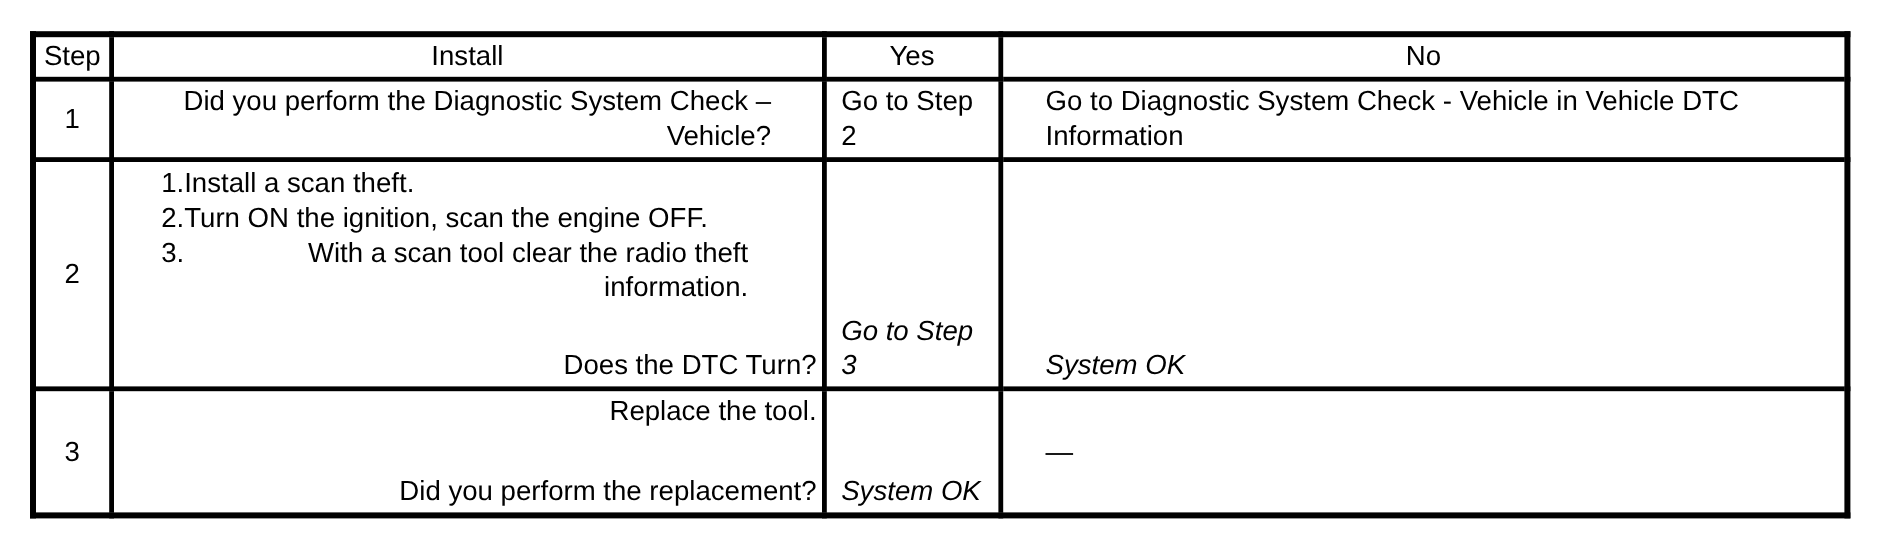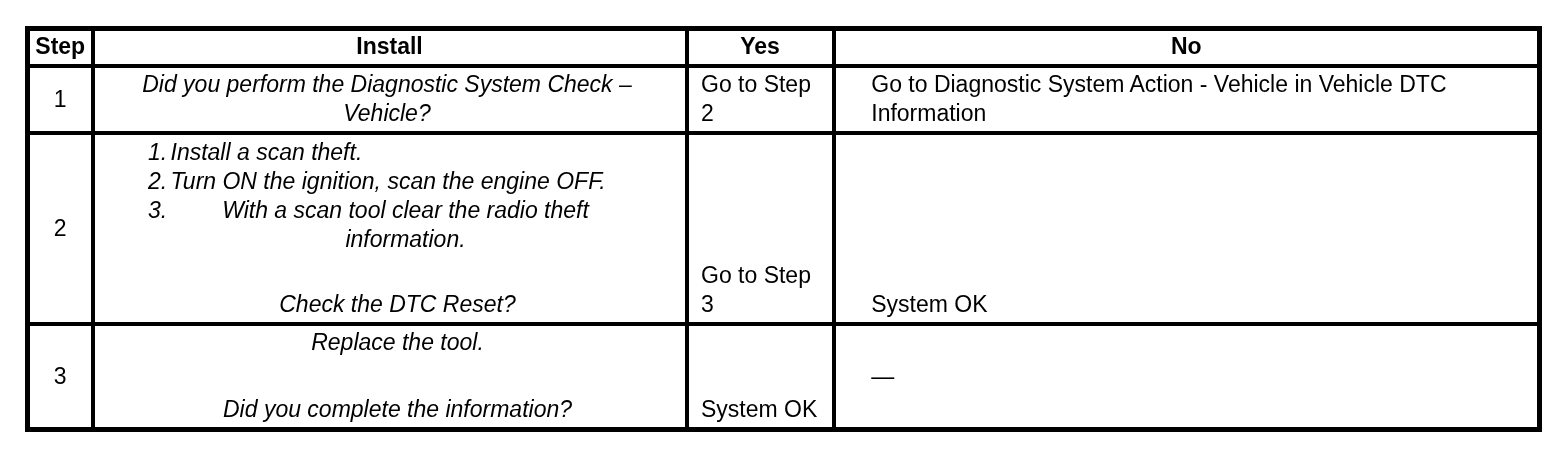--- a/index.html
+++ b/index.html
@@ -22,21 +22,21 @@
     border: 5px solid #000;
     font-size: 23px;
     line-height: 29px;
   }
   th, td {
     border: 4px solid #000;
     padding: 0;
     overflow: hidden;
   }
   th {
-    font-weight: bold;
+    font-weight: normal;
     text-align: center;
     vertical-align: middle;
     height: 37px;
     padding: 1px 2px 3px 2px;
   }
   
   col.c-step   { width: 65px; }
   col.c-action { width: 594px; }
   col.c-yes    { width: 147px; }
   col.c-no     { width: 706px; }
@@ -44,44 +44,43 @@
   tr.r1 { height: 66px; }
   tr.r2 { height: 191px; }
   tr.r3 { height: 105px; }
   
   td.step-cell {
     text-align: center;
     vertical-align: middle;
   }
   
   td.action-cell {
-    text-align: center;
+    text-align: right;
     vertical-align: top;
-    padding: 2px 4px 3px 20px;
-    font-style: italic;
+    padding: 2px 4px 3px 3px;
   }
   .action-q1 { max-width: 545px; }
   .stack {
     display: flex;
     flex-direction: column;
     justify-content: space-between;
   }
   .stack.h2 { height: 182px; }
   .stack.h3 { height: 96px; }
   .num-list { padding-top: 1px; }
   .num-item { display: flex; }
   .num-item .num {
     flex: 0 0 56px;
     padding-left: 30px;
   }
   .num-item .li-text { max-width: 470px; }
   
   td.yes-cell, td.no-cell { text-align: left; }
   td.v-mid { vertical-align: middle; }
-  td.v-bot { vertical-align: bottom; }
+  td.v-bot { vertical-align: bottom; font-style: italic; }
   td.yes-cell { padding: 2px 2px 3px 2px; }
   td.no-cell  { padding: 2px 4px 3px 4px; }
   .yes-inner { max-width: 118px; margin: 0 auto; }
   .no-inner  { max-width: 630px; margin: 0 auto; }
 </style>
 </head>
 <body>
 
 <div class="page">
   <table class="diag">
@@ -102,57 +101,57 @@
     <tbody>
       <tr class="r1">
         <td class="step-cell">1</td>
         <td class="action-cell">
           <div class="action-q1">Did you perform the Diagnostic System Check – Vehicle?</div>
         </td>
         <td class="yes-cell v-mid">
           <div class="yes-inner">Go to Step 2</div>
         </td>
         <td class="no-cell v-mid">
-          <div class="no-inner">Go to Diagnostic System Action - Vehicle in Vehicle DTC Information</div>
+          <div class="no-inner">Go to Diagnostic System Check - Vehicle in Vehicle DTC Information</div>
         </td>
       </tr>
       <tr class="r2">
         <td class="step-cell">2</td>
         <td class="action-cell">
           <div class="stack h2">
             <div class="num-list">
               <div class="num-item">
                 <span class="num">1.</span>
                 <span class="li-text">Install a scan theft.</span>
               </div>
               <div class="num-item">
                 <span class="num">2.</span>
                 <span class="li-text">Turn ON the ignition, scan the engine OFF.</span>
               </div>
               <div class="num-item">
                 <span class="num">3.</span>
                 <span class="li-text">With a scan tool clear the radio theft information.</span>
               </div>
             </div>
-            <div>Check the DTC Reset?</div>
+            <div>Does the DTC Turn?</div>
           </div>
         </td>
         <td class="yes-cell v-bot">
           <div class="yes-inner">Go to Step 3</div>
         </td>
         <td class="no-cell v-bot">
           <div class="no-inner">System OK</div>
         </td>
       </tr>
       <tr class="r3">
         <td class="step-cell">3</td>
         <td class="action-cell">
           <div class="stack h3">
             <div>Replace the tool.</div>
-            <div>Did you complete the information?</div>
+            <div>Did you perform the replacement?</div>
           </div>
         </td>
         <td class="yes-cell v-bot">
           <div class="yes-inner">System OK</div>
         </td>
         <td class="no-cell v-mid">
           <div class="no-inner">—</div>
         </td>
       </tr>
     </tbody>

